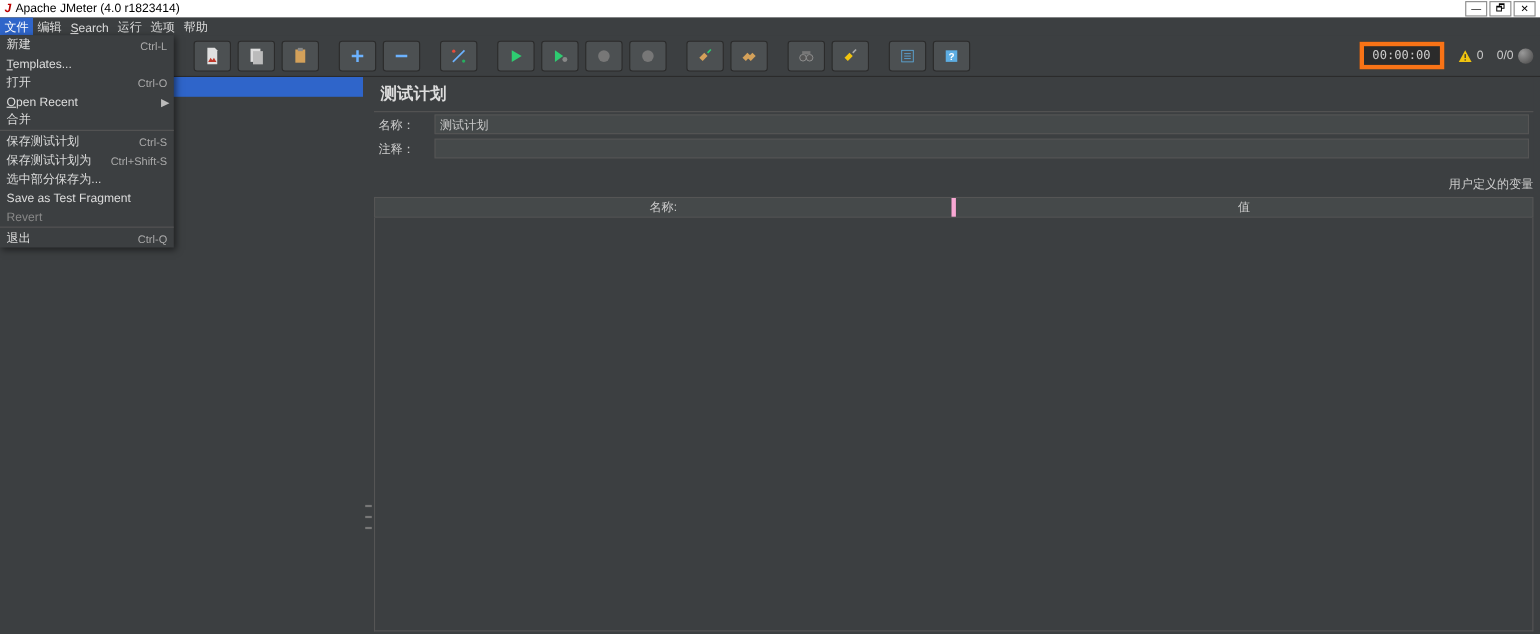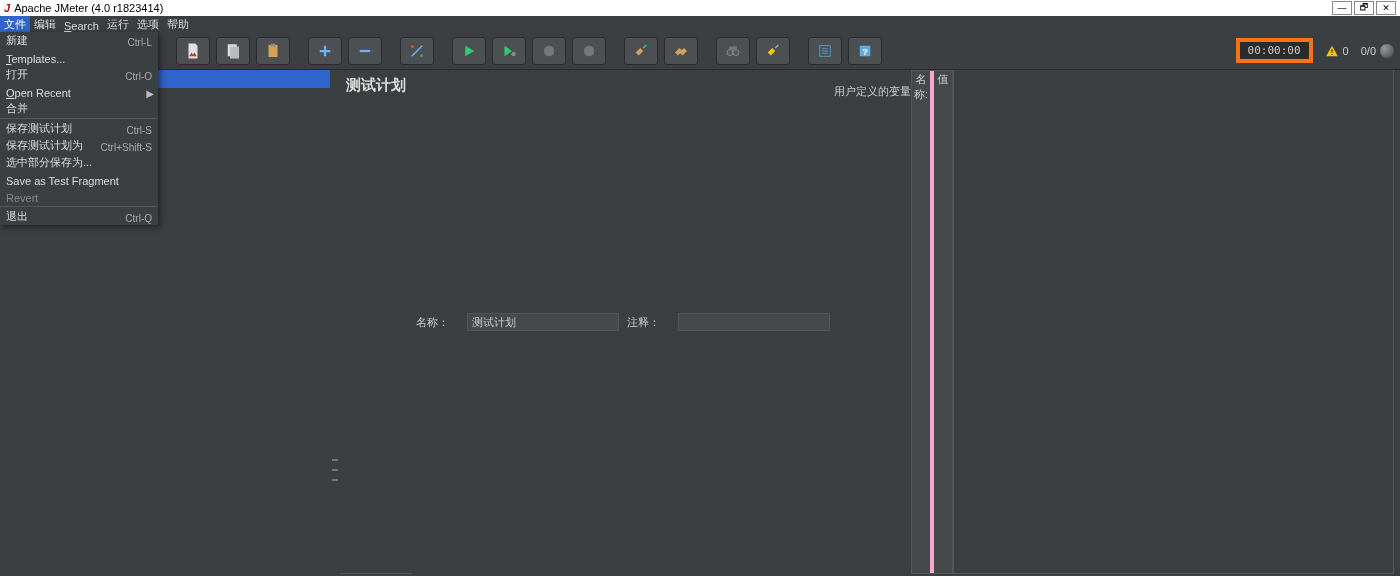--- a/index.html
+++ b/index.html
@@ -38,21 +38,21 @@
 
 
 .tree-panel { position: absolute; top: 70px; left: 0; width: 330px; bottom: 0; background: #3c3f41; }
 .tree-panel .tree-row { position:absolute; top:0; left:0; right:0; height: 18px; background: #2f65ca; }
 
 
 .splitter-handle { position:absolute; top: 455px; left: 332px; width: 6px; height: 30px; display:flex; flex-direction:column; justify-content:space-around; }
 .splitter-handle span { height:2px; background:#777; }
 
 
-.main-panel { position: absolute; top: 70px; left: 340px; right: 6px; bottom: 2px; background: #3c3f41; display: flex; flex-direction: row; }
+.main-panel { position: absolute; top: 70px; left: 340px; right: 6px; bottom: 2px; background: #3c3f41; display: flex; flex-direction: column; }
 .main-panel .panel-title { font-size: 15px; font-weight: bold; color: #ddd; padding: 6px 6px 6px 6px; border-bottom: 1px solid #555; }
 .main-panel .field-row { display: flex; align-items: center; gap: 18px; padding: 2px 4px; font-size: 11px; }
 .main-panel .field-row label { color: #ccc; min-width: 32px; }
 .main-panel .field-row input { flex: 1; background: #45494a; border: 1px solid #555; color: #ccc; height: 18px; padding: 0 4px; font-size: 11px; }
 .main-panel .section-title { text-align: right; font-size: 11px; color: #ccc; margin-top: 10px; padding: 4px 0; }
 .main-panel .vars-header { display: flex; background: #45494a; border: 1px solid #555; font-size: 11px; }
 .main-panel .vars-header div { flex: 1; text-align: center; padding: 1px 0; color: #ccc; }
 .main-panel .vars-header div:first-child { border-right: 4px solid #f9a8d4; }
 .main-panel .vars-body { flex: 1; border: 1px solid #555; border-top: none; background: #3c3f41; }
 </style>

